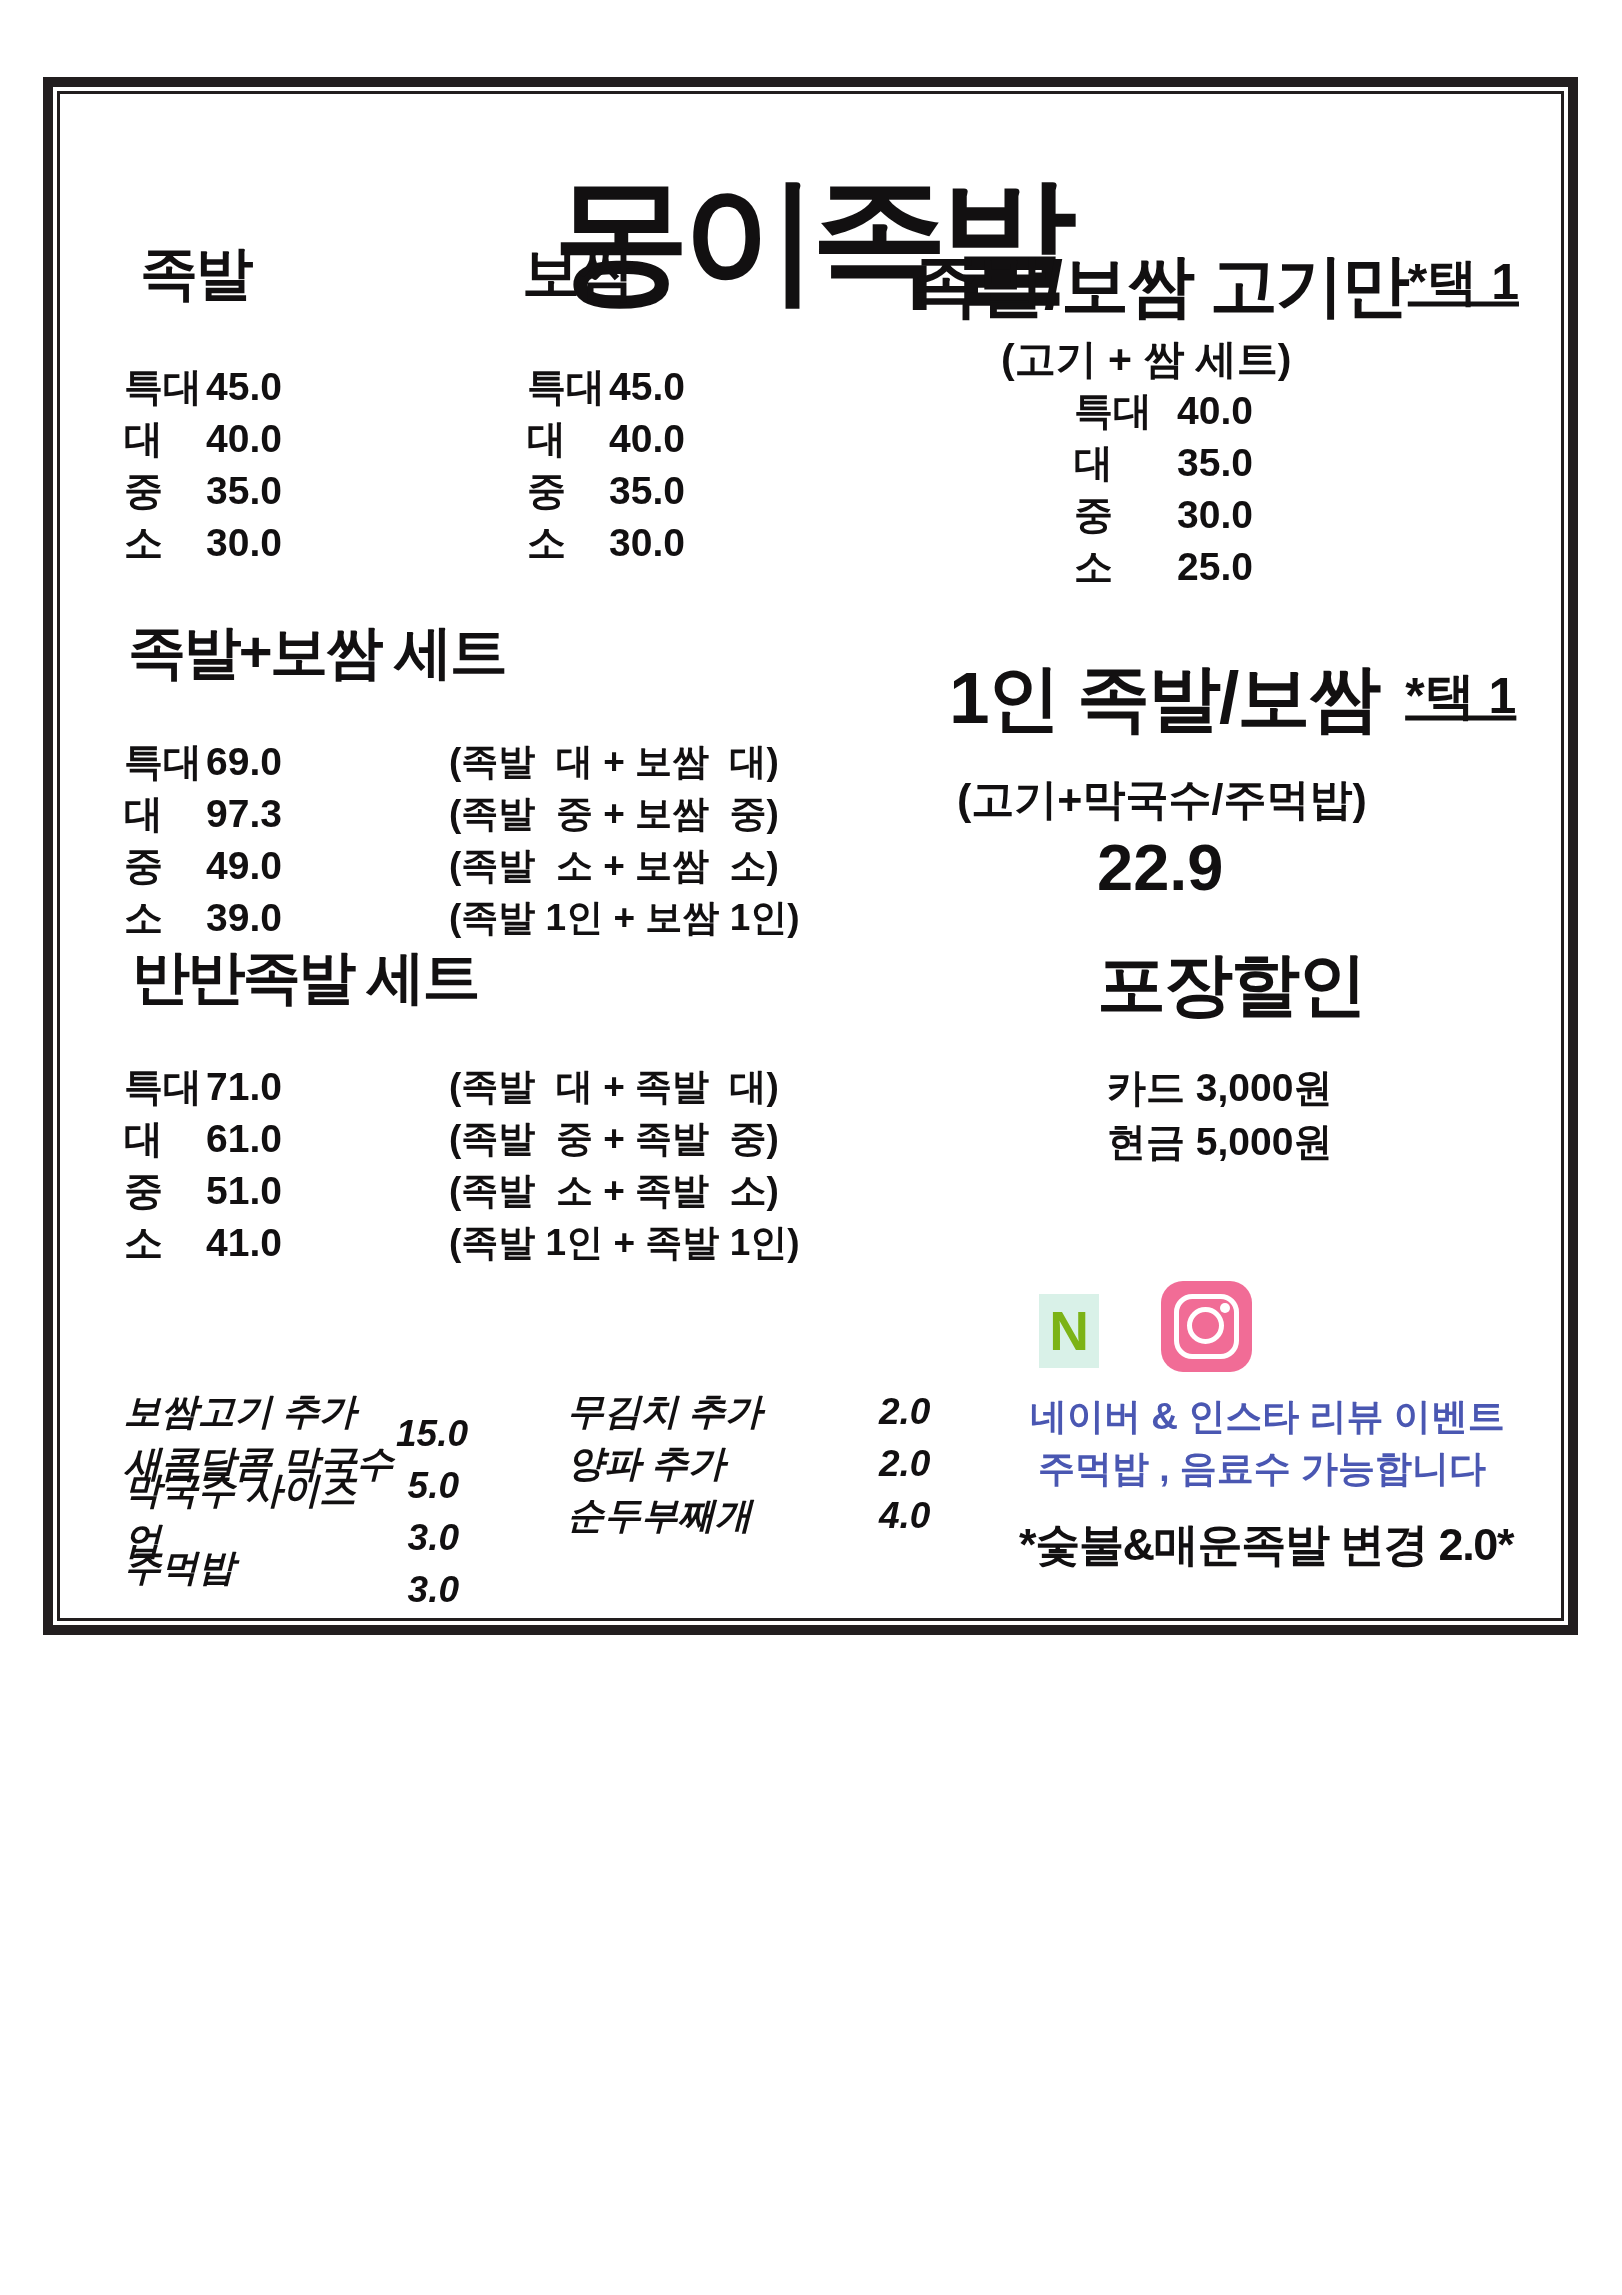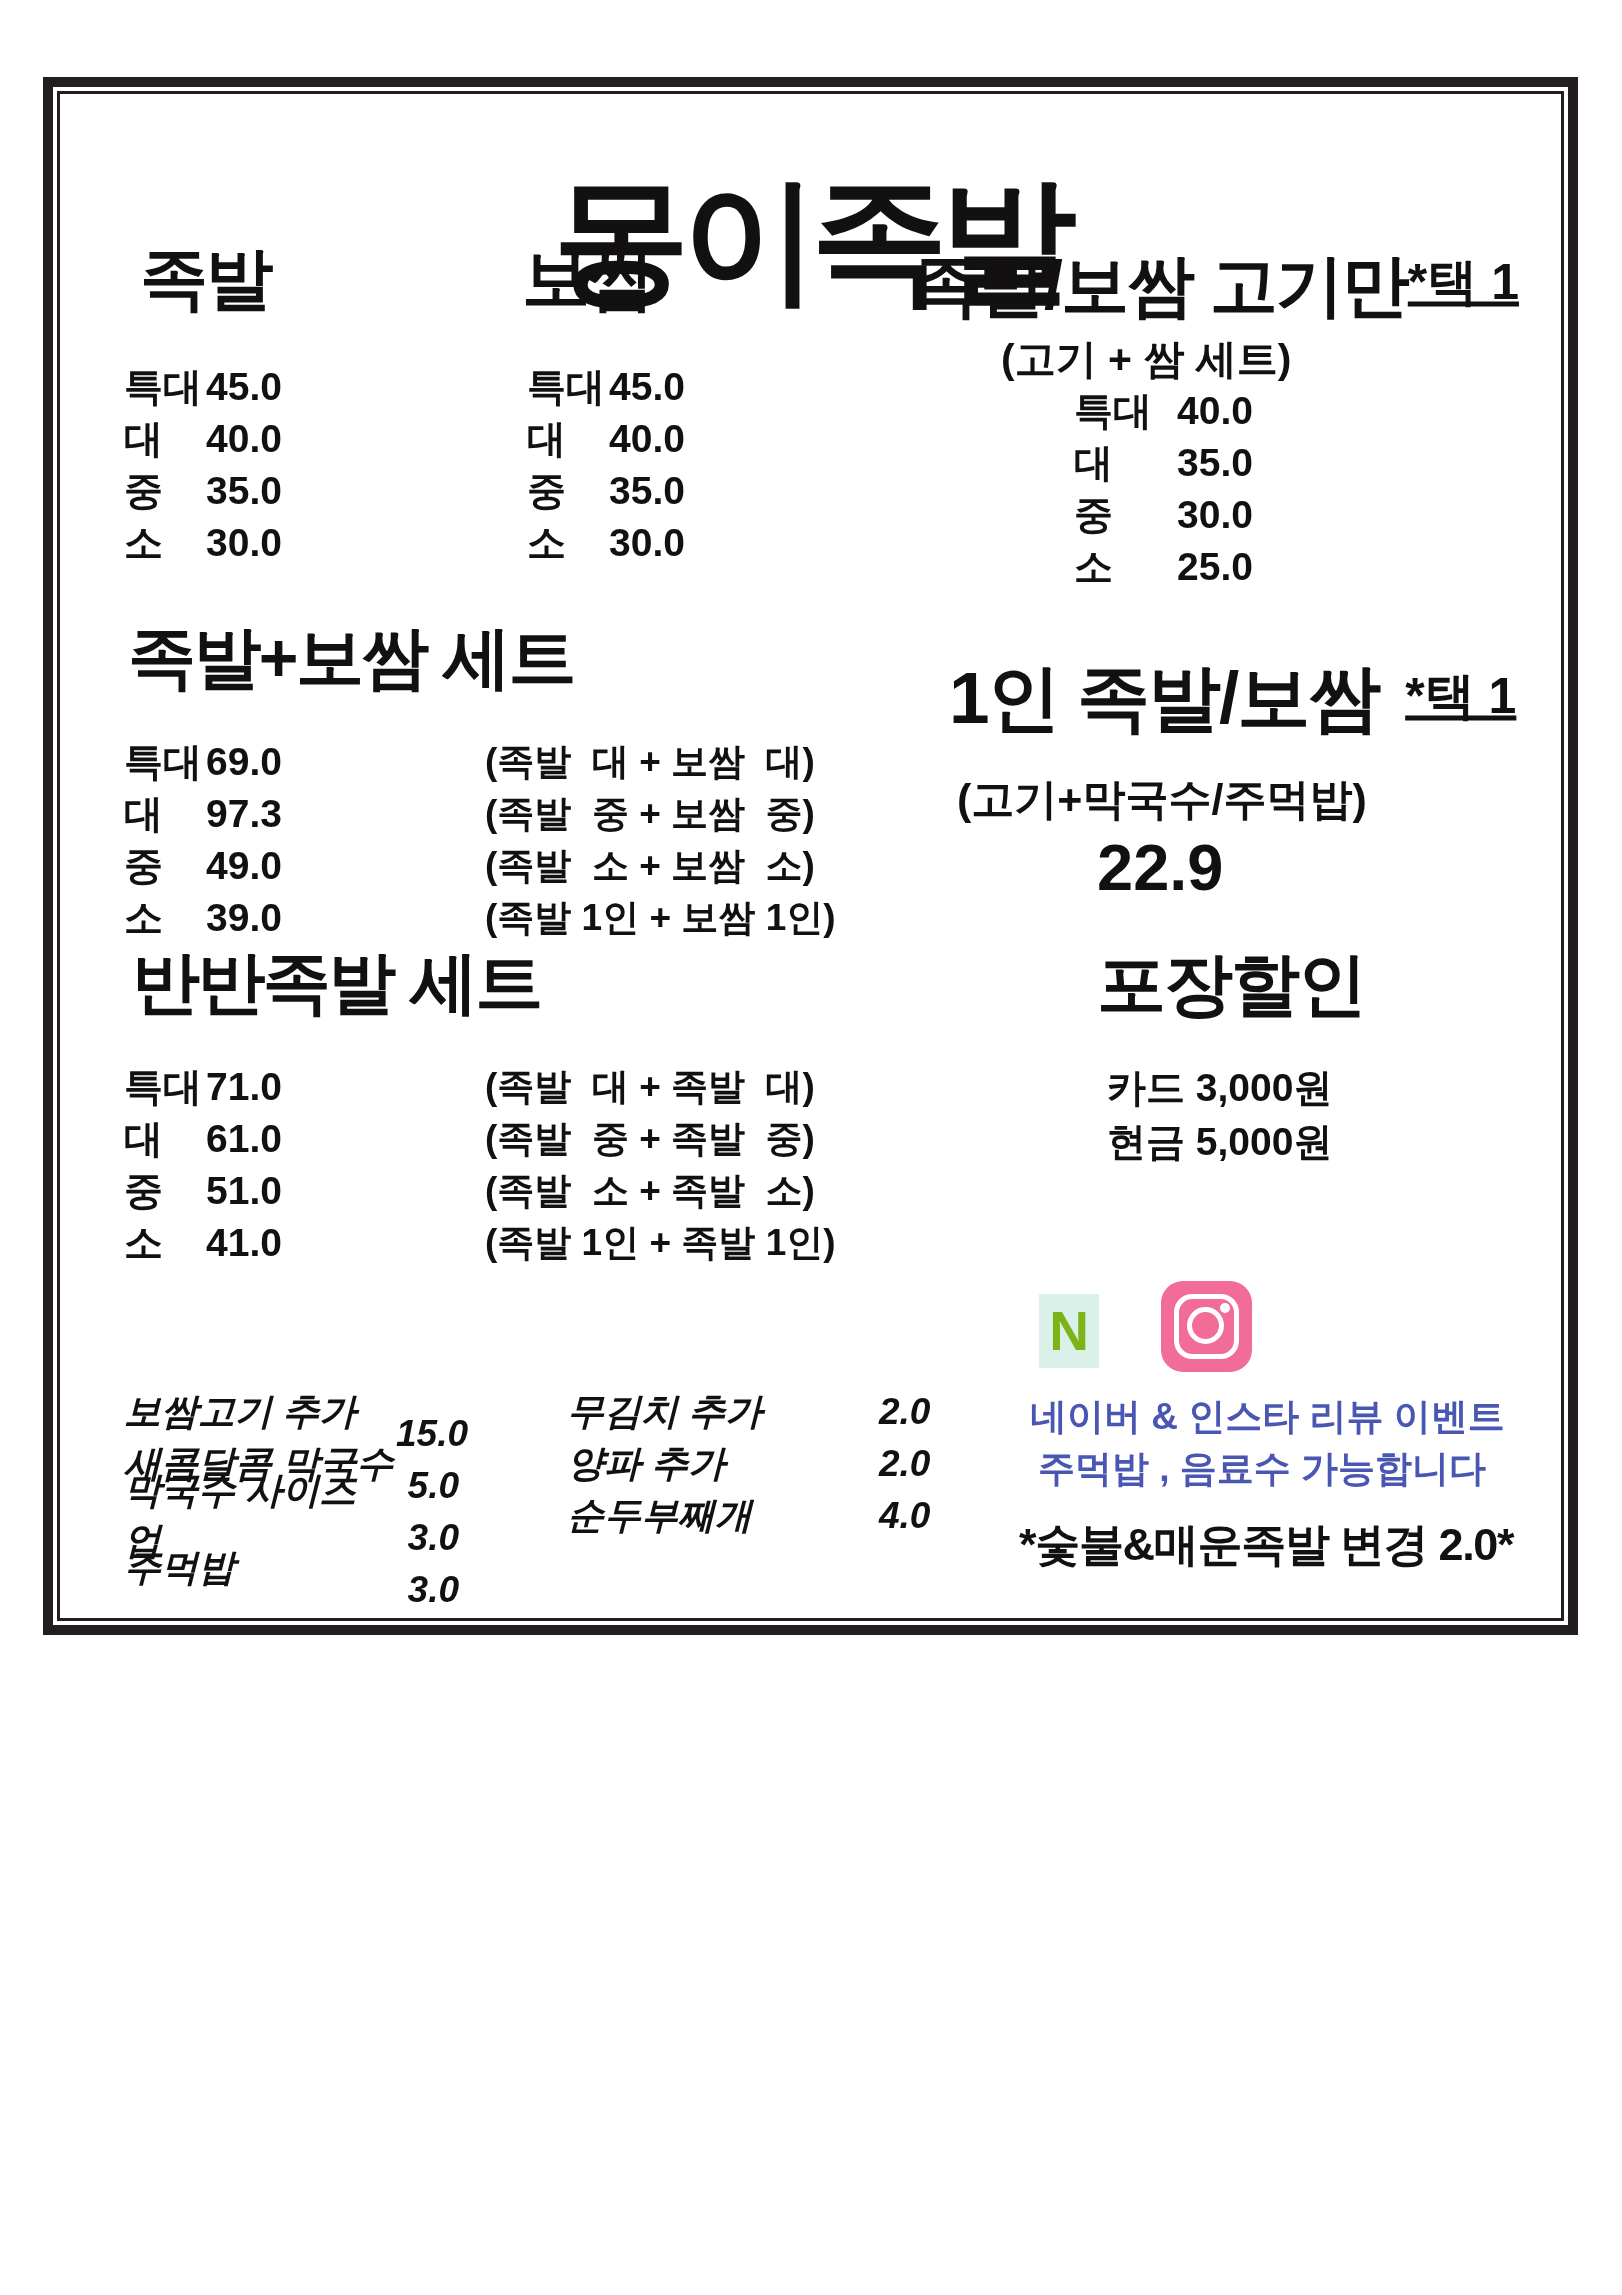--- a/index.html
+++ b/index.html
@@ -9,30 +9,30 @@
     overflow:hidden;
   }
   .frame{position:absolute;left:43px;top:77px;width:1515px;height:1538px;border:10.5px solid #221e1f;}
   .frame-inner{position:absolute;inset:3.9px;border:3.3px solid #221e1f;}
   .abs{position:absolute;white-space:nowrap;}
   .title{
     left:43px;top:69px;width:1536px;text-align:center;
     font-size:137px;font-weight:800;letter-spacing:-7.9px;line-height:1.15;
   }
   .h{font-weight:800;line-height:1.05;}
-  .h-big{font-size:68px;letter-spacing:-2.6px;}
+  .h-big{font-size:58px;letter-spacing:-2.6px;}
   .h-mid{font-size:68px;letter-spacing:-2px;}
   .badge{font-size:50px;font-weight:800;display:inline-block;transform:translateY(-10.5px);letter-spacing:0;text-decoration:underline;}
   .sub{font-size:41px;font-weight:700;}
   .rows{position:absolute;}
   .row{display:flex;align-items:center;height:52px;font-size:39px;font-weight:700;position:relative;}
   .sz{width:82px;flex:0 0 auto;}
   .sz-w{width:103px;flex:0 0 auto;}
   .pr{flex:0 0 auto;}
-  .combo{position:absolute;left:325px;top:0;height:52px;display:flex;align-items:center;white-space:pre;font-size:37px;font-weight:700;margin-left:36px;}
+  .combo{position:absolute;left:325px;top:0;height:52px;display:flex;align-items:center;white-space:pre;font-size:37px;font-weight:700;}
   .big-price{font-size:65px;font-weight:700;}
   .pay-line{display:flex;align-items:center;height:54px;font-size:39px;font-weight:700;}
   .side-row{display:flex;align-items:center;height:52px;font-size:37px;font-weight:700;font-style:italic;}
   .side-name1{width:272px;flex:0 0 auto;}
   .side-pr1{width:63px;flex:0 0 auto;text-align:right;margin-top:44px;}
   .side-name2{width:312px;flex:0 0 auto;}
   .blue-line{font-size:37px;font-weight:700;color:var(--review-blue,#4A57B2);}
   .footnote{font-size:45px;font-weight:800;letter-spacing:-1.3px;}
   .naver-icon{
     left:1039px;top:1294px;width:60px;height:74px;background:var(--naver-bg,#D9F1E8);

